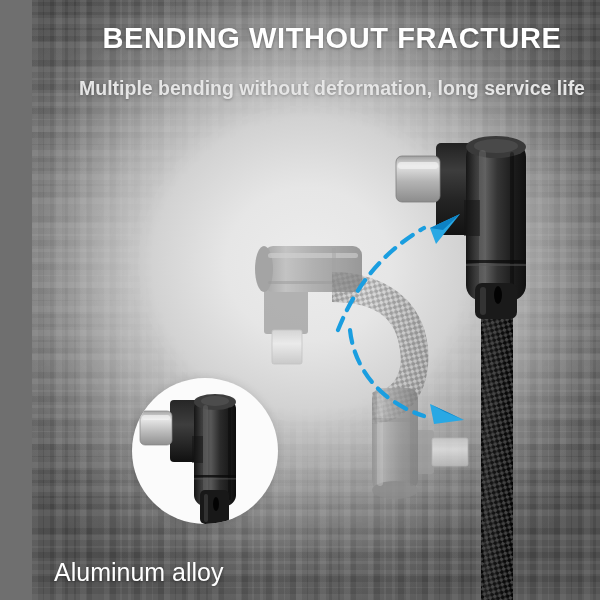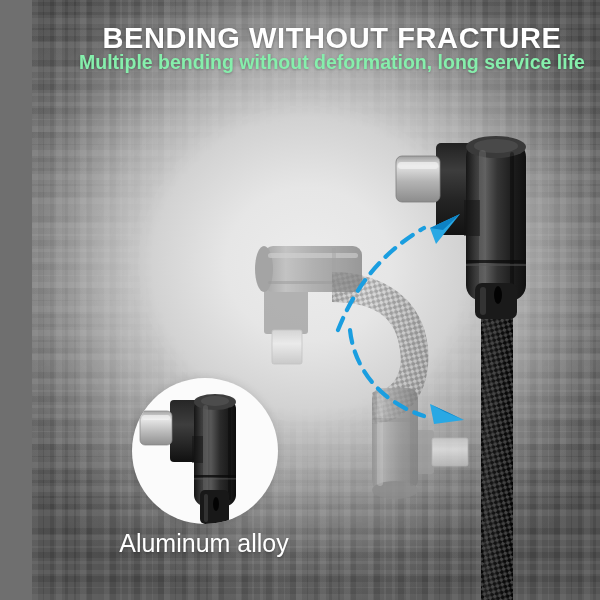--- a/index.html
+++ b/index.html
@@ -39,28 +39,28 @@
 
   
   .headline{
     position:absolute;left:0;right:0;top:22px;
     text-align:center;color:#fff;
     font-size:29px;font-weight:bold;letter-spacing:.6px;
     text-shadow:0 1px 3px rgba(0,0,0,.35);
     white-space:nowrap;
   }
   .subhead{
-    position:absolute;left:40px;right:40px;top:50px;
-    text-align:center;color:#86efac;
+    position:absolute;left:40px;right:40px;top:76px;
+    text-align:center;color:#e5e5e5;
     font-size:19.5px;font-weight:bold;line-height:25px;
     text-shadow:0 1px 3px rgba(0,0,0,.3);
   }
   .caption{
-    position:absolute;left:22px;width:300px;top:528px;
-    text-align:center;color:#fff;
+    position:absolute;left:22px;width:300px;top:557px;
+    color:#fff;
     font-size:25px;font-weight:normal;line-height:31px;
     text-shadow:0 1px 3px rgba(0,0,0,.35);
   }
 
   
   #art{position:absolute;left:0;top:0;width:600px;height:600px;}
 
   
   .inset-circle{
     position:absolute;left:100px;top:378px;width:146px;height:146px;

